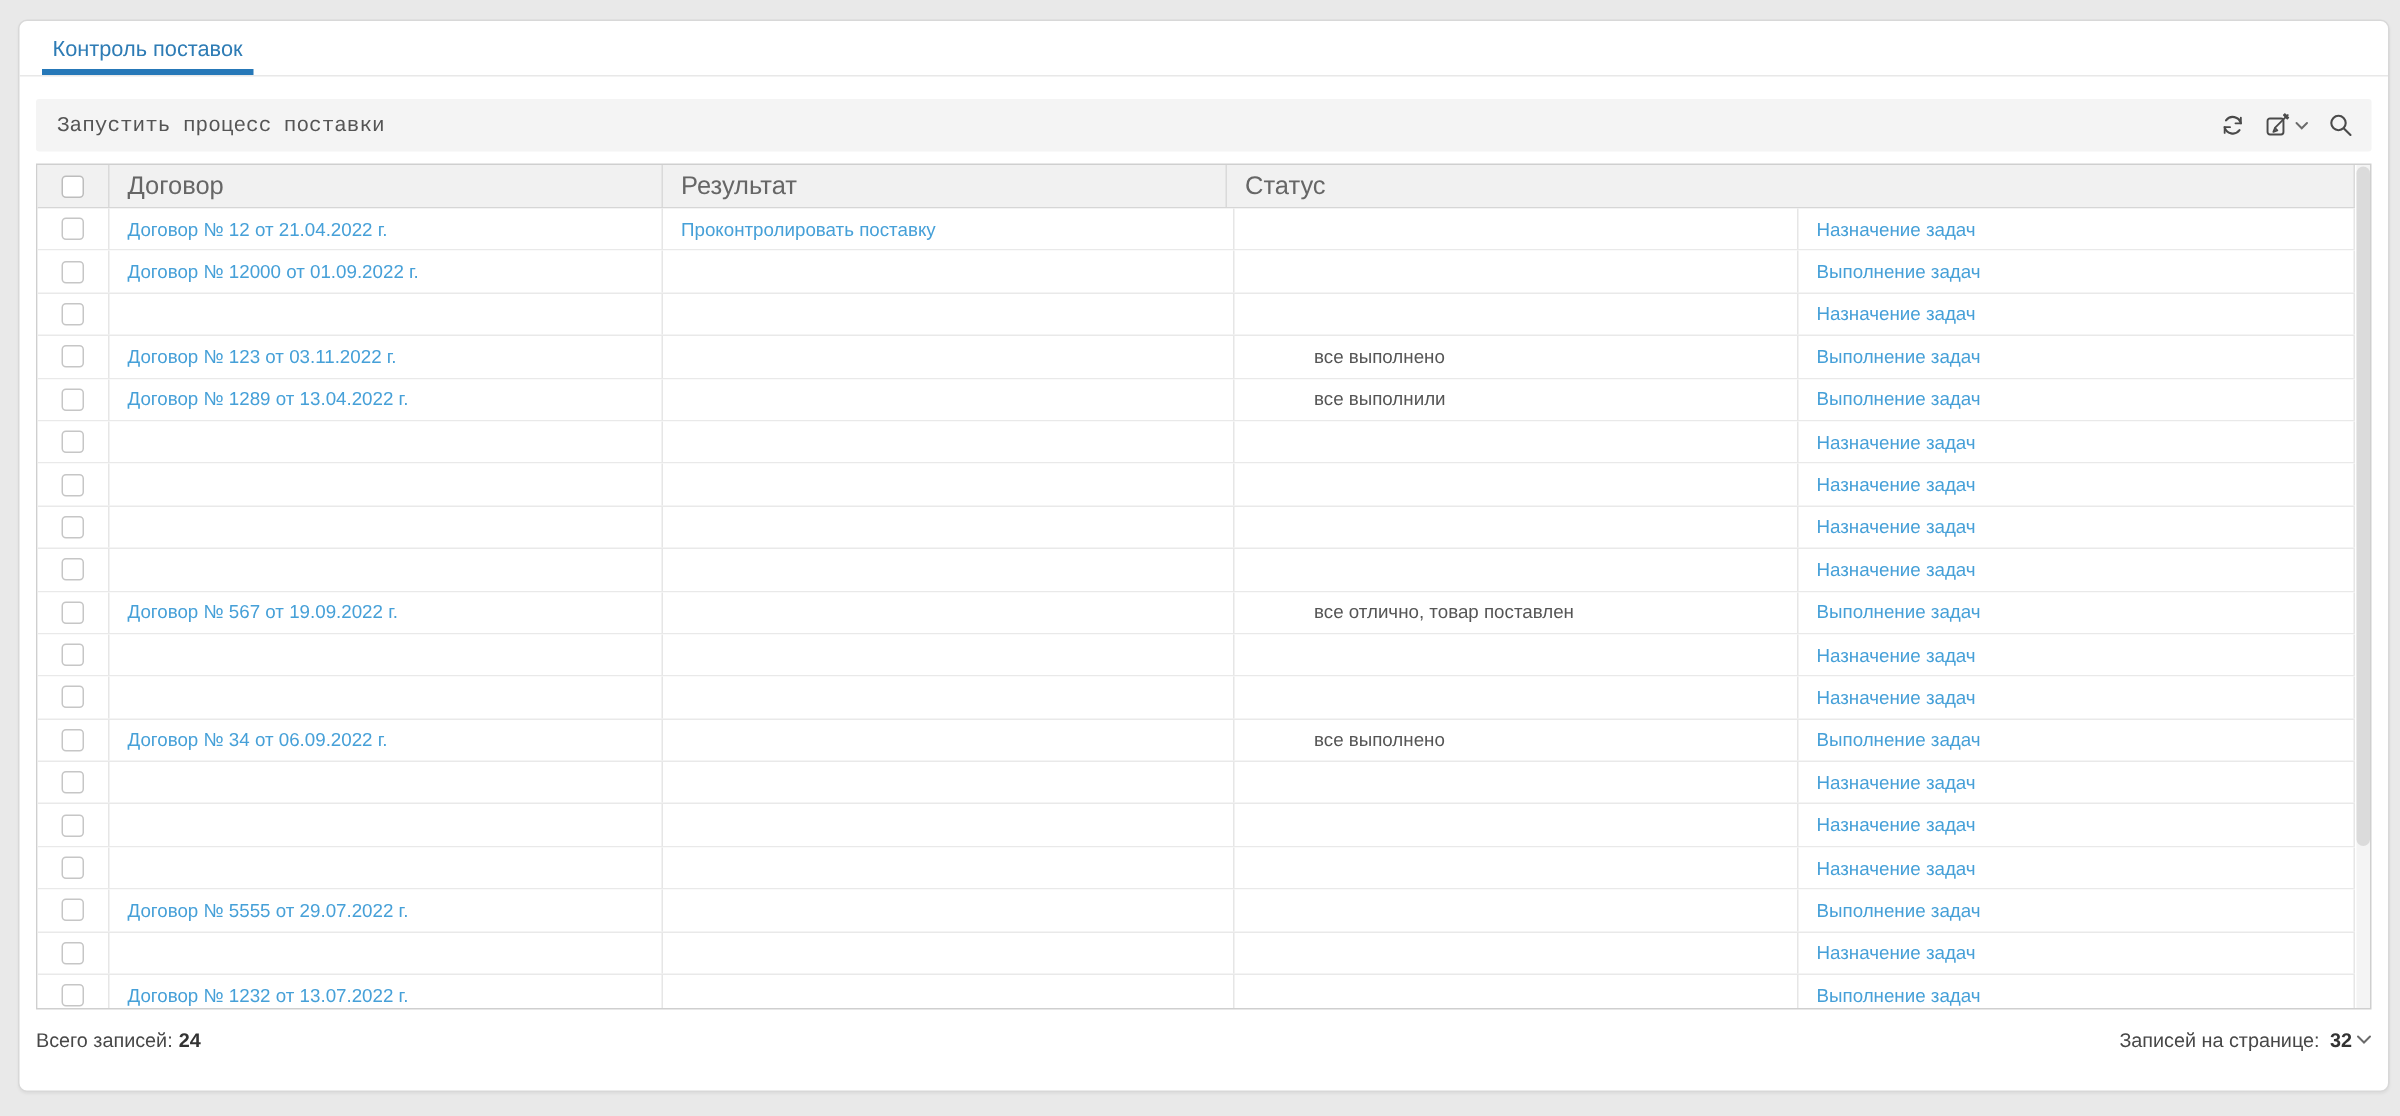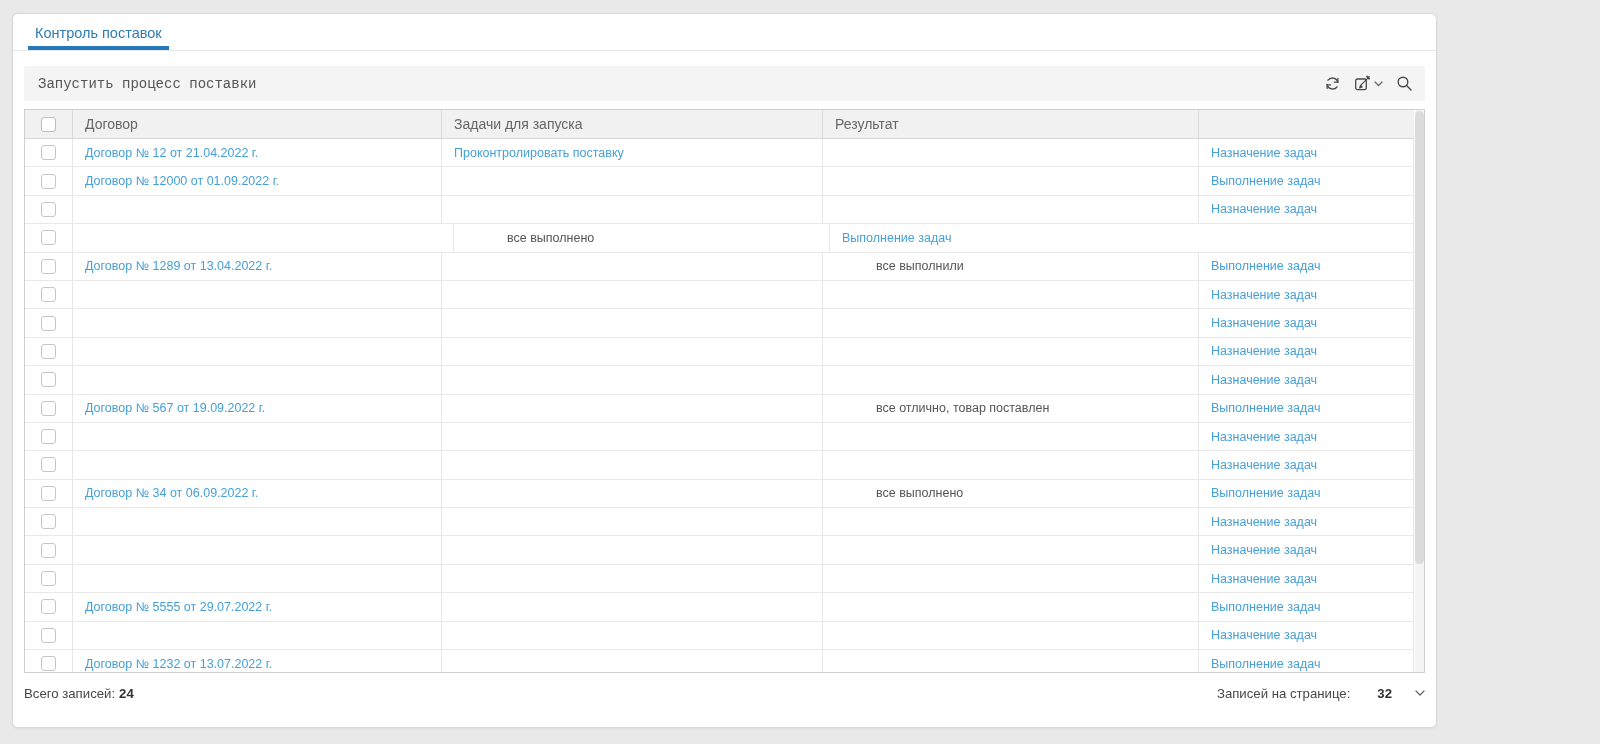--- a/index.html
+++ b/index.html
@@ -6,21 +6,21 @@
   html,body { margin:0; padding:0; }
   body {
     width:1600px; height:744px;
     background:#e9e9e9;
     font-family:"Liberation Sans", sans-serif;
     position:relative;
     overflow:hidden;
   }
   .panel {
     position:absolute; left:12px; top:13px;
-    width:1425px; height:715px;
+    width:1581px; height:715px;
     background:#ffffff;
     border:1px solid #d8d8d8;
     border-radius:6px;
     box-shadow:0 1px 2px rgba(0,0,0,.05);
   }
   
   .tabbar {
     height:37px;
     border-bottom:1px solid #e8e8e8;
     padding:0 11px;
@@ -71,21 +71,21 @@
   .thead {
     display:flex;
     height:29px;
     background:#f1f1f1;
     border-bottom:1px solid #d6d6d6;
     margin-right:10px;
   }
   .th {
     display:flex;
     align-items:center;
-    font-size:14px;
+    font-size:17px;
     color:#666666;
     padding:0 8px 0 12px;
     border-right:1px solid #dadada;
     white-space:nowrap;
     overflow:hidden;
   }
   .tr {
     display:flex;
     height:28.4px;
     border-bottom:1px solid #e9e9e9;
@@ -144,21 +144,21 @@
     margin:0 11px;
     padding-top:13px;
     font-size:13.2px;
     color:#474747;
   }
   .footer b { color:#333; margin-left:4px; }
   .per-page {
     display:flex;
     align-items:center;
     cursor:pointer;
-    gap:23px;
+    gap:3px;
   }
   svg { display:block; }
 </style>
 </head>
 <body>
 
 <div class="panel">
 
   <div class="tabbar">
     <div class="tab">Контроль поставок</div>
@@ -197,22 +197,22 @@
       </span>
     </div>
   </div>
 
   <div class="table-wrap">
     <div class="thead">
       <div class="th col-check">
         <span class="cb"></span>
       </div>
       <div class="th col-1">Договор</div>
-      <div class="th col-2">Задачи для запуска</div>
       <div class="th col-3">Результат</div>
+      <div class="th col-4">Статус</div>
     </div>
     <div id="tbody">
   <div class="tr">
     <div class="td col-check">
       <span class="cb"></span>
     </div>
     <div class="td col-1">
             <a class="link">Договор № 12 от 21.04.2022 г.</a>
           </div>
     <div class="td col-2">
@@ -259,20 +259,23 @@
           </div>
     <div class="td col-4">
             <a class="link">Назначение задач</a>
           </div>
   </div>
 
   <div class="tr">
     <div class="td col-check">
       <span class="cb"></span>
     </div>
+    <div class="td col-1">
+            <a class="link">Договор № 123 от 03.11.2022 г.</a>
+          </div>
     <div class="td col-2">
             <a class="link"></a>
           </div>
     <div class="td col-3">
             <span class="plain">все выполнено</span>
           </div>
     <div class="td col-4">
             <a class="link">Выполнение задач</a>
           </div>
   </div>

